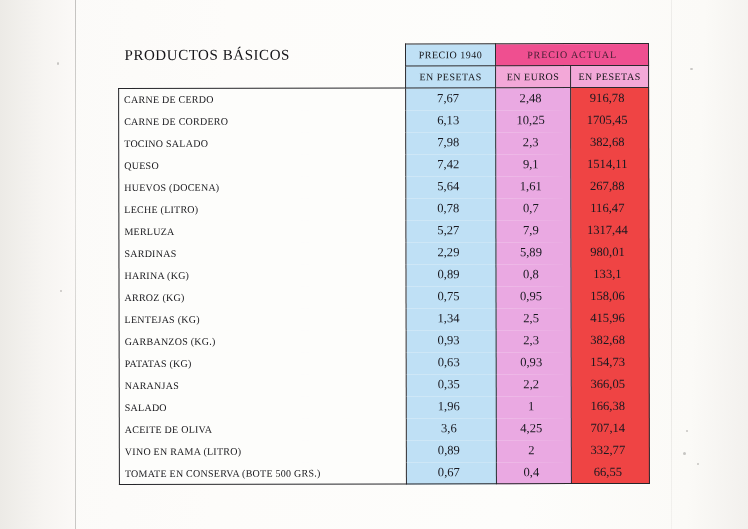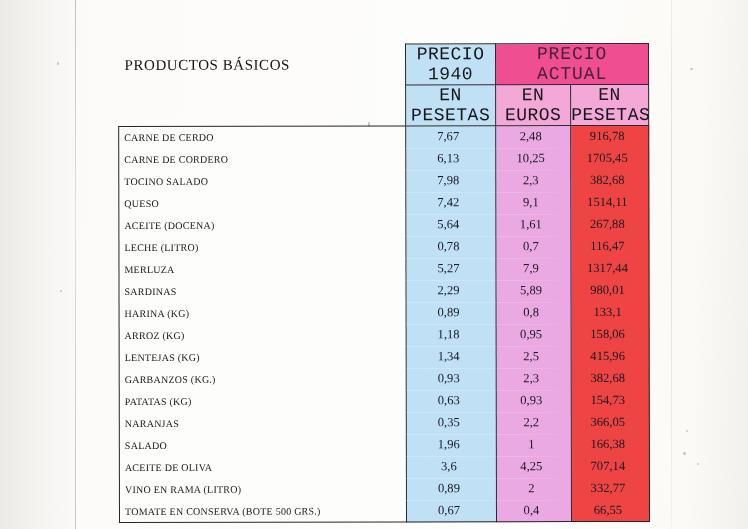--- a/index.html
+++ b/index.html
@@ -92,22 +92,22 @@
     font-variant: small-caps;
     letter-spacing: 0.55px;
     color: #141418;
     padding-left: 6px !important;
     text-align: left;
     background: transparent;
     border: none;
   }
 
   .hdr-cell {
-    font-family: Liberation Mono, monospace;
-    font-size: 18px;
+    font-family: Liberation Serif, serif;
+    font-size: 10px;
     font-variant: small-caps;
     font-weight: bold;
     letter-spacing: 0.5px;
     text-align: center;
     color: #16161a;
     border: 1.6px solid #2a2a2e;
   }
   .hdr-blue   { background: #bfe0f5; }
   .hdr-hotpink {
     background: #ef4f90;
@@ -210,21 +210,21 @@
           <td class="num col-eur">2,3</td>
           <td class="num col-pts">382,68</td>
         </tr>
         <tr class="data-row">
           <td class="prod">QUESO</td>
           <td class="num col-blue">7,42</td>
           <td class="num col-eur">9,1</td>
           <td class="num col-pts">1514,11</td>
         </tr>
         <tr class="data-row">
-          <td class="prod">ACEITE (DOCENA)</td>
+          <td class="prod">HUEVOS (DOCENA)</td>
           <td class="num col-blue">5,64</td>
           <td class="num col-eur">1,61</td>
           <td class="num col-pts">267,88</td>
         </tr>
         <tr class="data-row">
           <td class="prod">LECHE (LITRO)</td>
           <td class="num col-blue">0,78</td>
           <td class="num col-eur">0,7</td>
           <td class="num col-pts">116,47</td>
         </tr>
@@ -241,21 +241,21 @@
           <td class="num col-pts">980,01</td>
         </tr>
         <tr class="data-row">
           <td class="prod">HARINA (KG)</td>
           <td class="num col-blue">0,89</td>
           <td class="num col-eur">0,8</td>
           <td class="num col-pts">133,1</td>
         </tr>
         <tr class="data-row">
           <td class="prod">ARROZ (KG)</td>
-          <td class="num col-blue">1,18</td>
+          <td class="num col-blue">0,75</td>
           <td class="num col-eur">0,95</td>
           <td class="num col-pts">158,06</td>
         </tr>
         <tr class="data-row">
           <td class="prod">LENTEJAS (KG)</td>
           <td class="num col-blue">1,34</td>
           <td class="num col-eur">2,5</td>
           <td class="num col-pts">415,96</td>
         </tr>
         <tr class="data-row">

